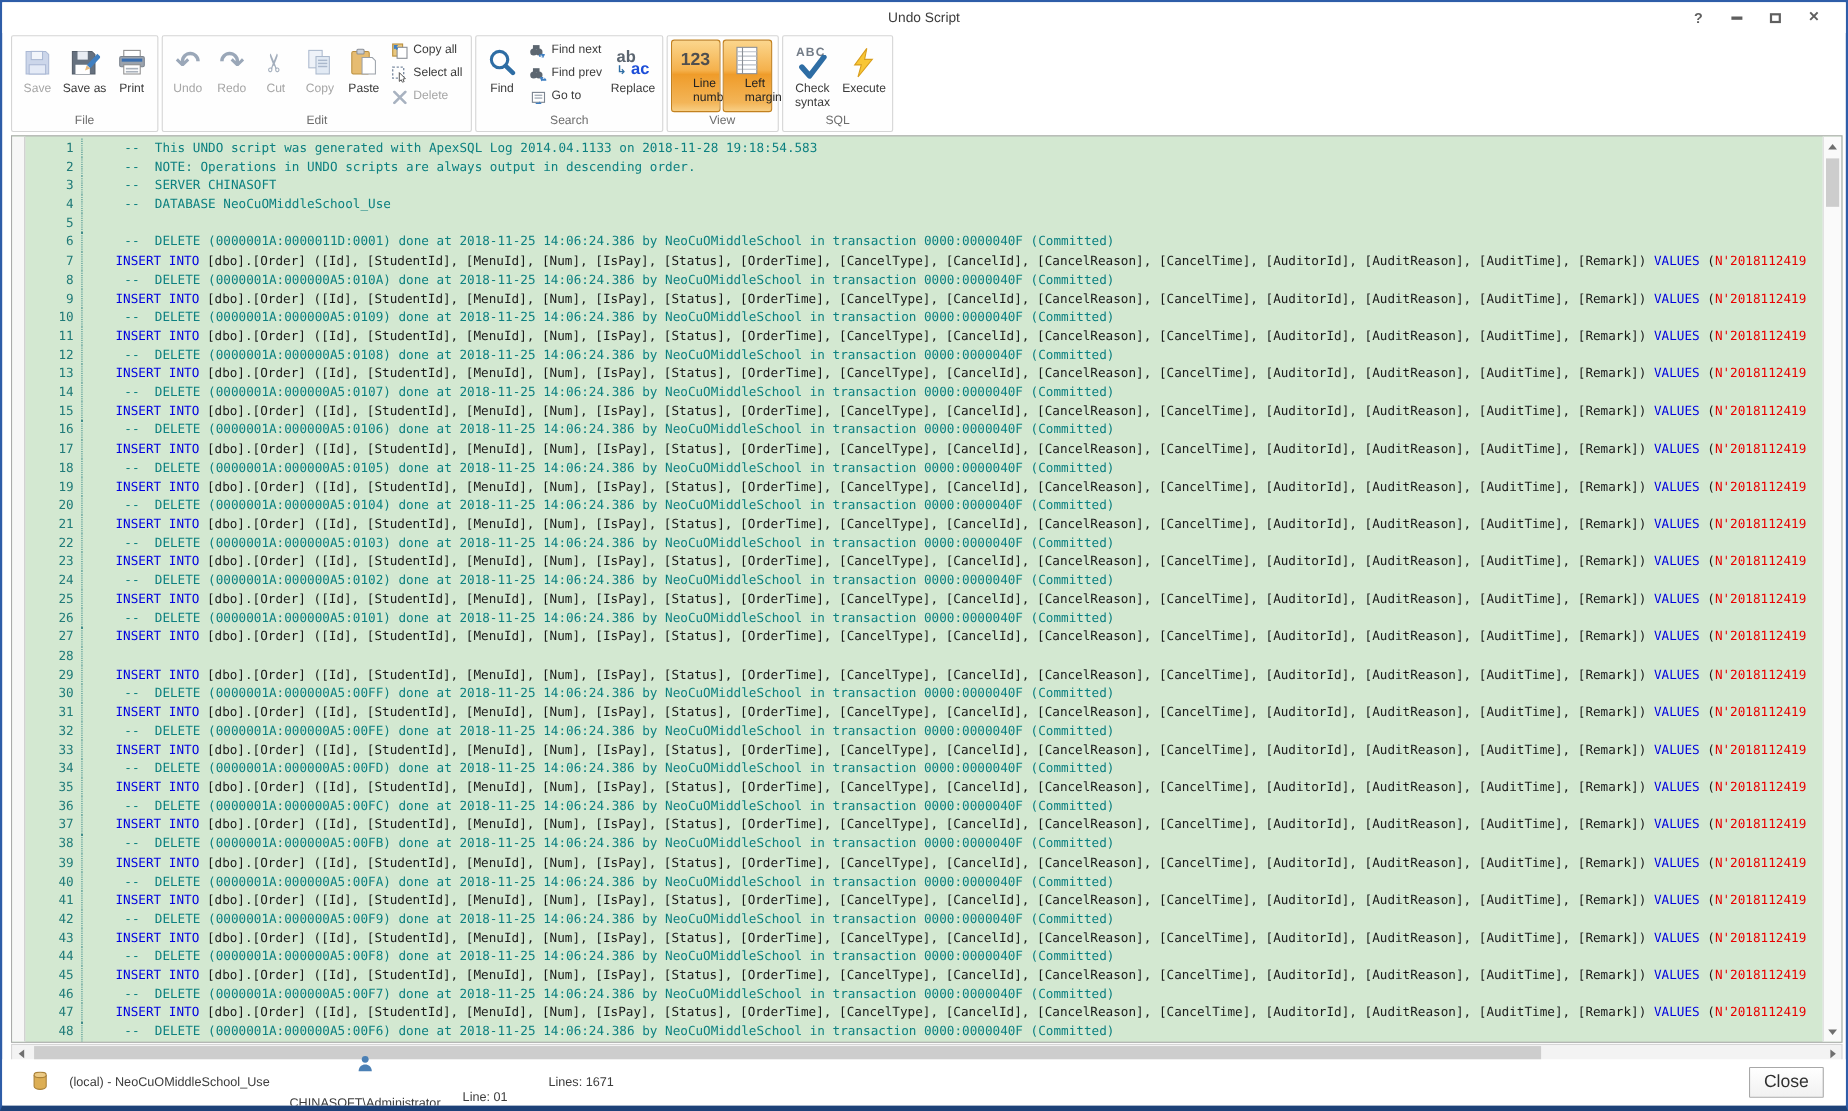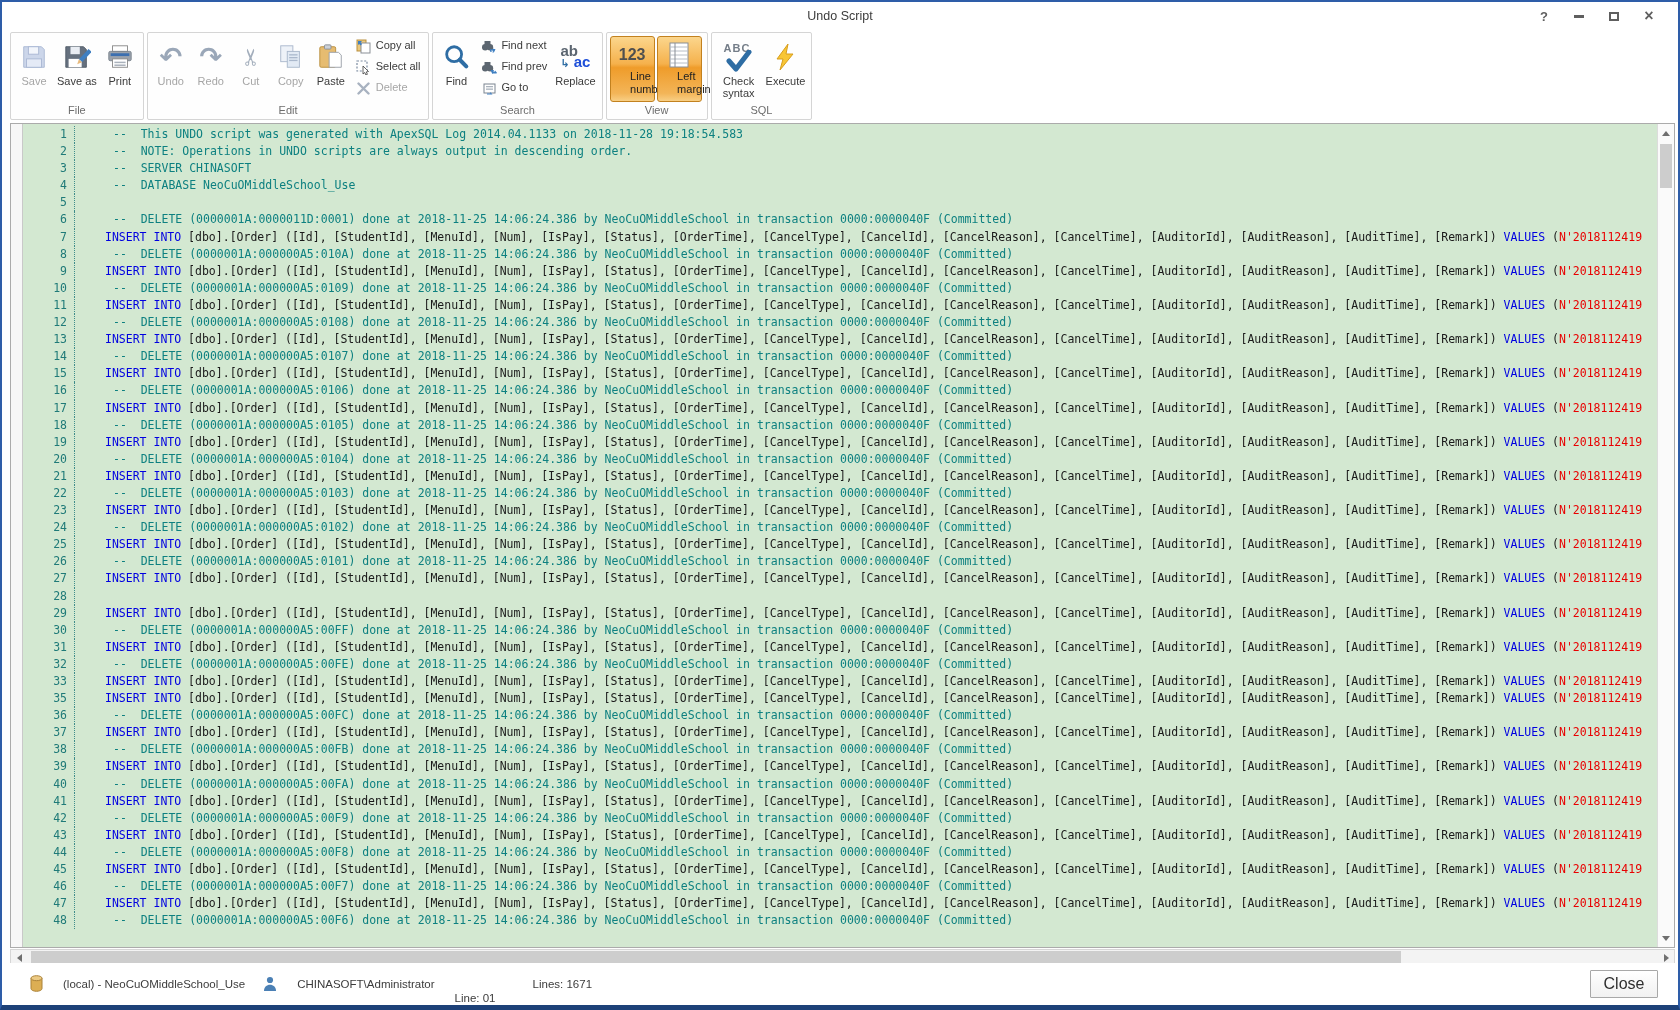--- a/index.html
+++ b/index.html
@@ -103,21 +103,21 @@
   .tri-right { width:0; height:0; border-top:4px solid transparent; border-bottom:4px solid transparent; border-left:5px solid #6f6f6f; }
   .hs-thumb { height:13px; width:1370px; background:#cdcdcd; margin-left:4px; }
 
   
   .statusbar {
     position:absolute; left:0; right:0; bottom:0; height:42px; background:#ffffff;
     display:flex; align-items:center; padding:0 20px 0 28px; font-size:11.5px; color:#3c3c3c;
   }
   .sb-item { display:flex; align-items:center; gap:20px; }
   .sb-db { margin-right:18px; }
-  .sb-user { margin-right:20px; }
+  .sb-user { margin-right:20px;flex-direction:column; }
   .sb-line { width:78px;margin-top:28px; }
   .sb-lines { }
   .sb-spacer { flex:1; }
   .close-btn {
     width:68px; height:28px; border:1px solid #a8a8a8; background:linear-gradient(#ffffff,#f1f1f1);
     font-size:16px; color:#2f2f2f; display:flex; align-items:center; justify-content:center; border-radius:1px;
     font-family:Liberation Sans, sans-serif;
   }
 </style>
 </head>
@@ -407,20 +407,21 @@
         <div class="code-row"><span class="gutter">24</span><span class="code-text comment">--  DELETE (0000001A:000000A5:0102) done at 2018-11-25 14:06:24.386 by NeoCuOMiddleSchool in transaction 0000:0000040F (Committed)</span></div>
         <div class="code-row"><span class="gutter">25</span><span class="code-text"><span class="kw">INSERT INTO</span><span class="plain"> [dbo].[Order] ([Id], [StudentId], [MenuId], [Num], [IsPay], [Status], [OrderTime], [CancelType], [CancelId], [CancelReason], [CancelTime], [AuditorId], [AuditReason], [AuditTime], [Remark]) </span><span class="kw">VALUES</span><span class="plain"> (</span><span class="str">N'2018112419</span></span></div>
         <div class="code-row"><span class="gutter">26</span><span class="code-text comment">--  DELETE (0000001A:000000A5:0101) done at 2018-11-25 14:06:24.386 by NeoCuOMiddleSchool in transaction 0000:0000040F (Committed)</span></div>
         <div class="code-row"><span class="gutter">27</span><span class="code-text"><span class="kw">INSERT INTO</span><span class="plain"> [dbo].[Order] ([Id], [StudentId], [MenuId], [Num], [IsPay], [Status], [OrderTime], [CancelType], [CancelId], [CancelReason], [CancelTime], [AuditorId], [AuditReason], [AuditTime], [Remark]) </span><span class="kw">VALUES</span><span class="plain"> (</span><span class="str">N'2018112419</span></span></div>
         <div class="code-row"><span class="gutter">28</span></div>
         <div class="code-row"><span class="gutter">29</span><span class="code-text"><span class="kw">INSERT INTO</span><span class="plain"> [dbo].[Order] ([Id], [StudentId], [MenuId], [Num], [IsPay], [Status], [OrderTime], [CancelType], [CancelId], [CancelReason], [CancelTime], [AuditorId], [AuditReason], [AuditTime], [Remark]) </span><span class="kw">VALUES</span><span class="plain"> (</span><span class="str">N'2018112419</span></span></div>
         <div class="code-row"><span class="gutter">30</span><span class="code-text comment">--  DELETE (0000001A:000000A5:00FF) done at 2018-11-25 14:06:24.386 by NeoCuOMiddleSchool in transaction 0000:0000040F (Committed)</span></div>
         <div class="code-row"><span class="gutter">31</span><span class="code-text"><span class="kw">INSERT INTO</span><span class="plain"> [dbo].[Order] ([Id], [StudentId], [MenuId], [Num], [IsPay], [Status], [OrderTime], [CancelType], [CancelId], [CancelReason], [CancelTime], [AuditorId], [AuditReason], [AuditTime], [Remark]) </span><span class="kw">VALUES</span><span class="plain"> (</span><span class="str">N'2018112419</span></span></div>
         <div class="code-row"><span class="gutter">32</span><span class="code-text comment">--  DELETE (0000001A:000000A5:00FE) done at 2018-11-25 14:06:24.386 by NeoCuOMiddleSchool in transaction 0000:0000040F (Committed)</span></div>
         <div class="code-row"><span class="gutter">33</span><span class="code-text"><span class="kw">INSERT INTO</span><span class="plain"> [dbo].[Order] ([Id], [StudentId], [MenuId], [Num], [IsPay], [Status], [OrderTime], [CancelType], [CancelId], [CancelReason], [CancelTime], [AuditorId], [AuditReason], [AuditTime], [Remark]) </span><span class="kw">VALUES</span><span class="plain"> (</span><span class="str">N'2018112419</span></span></div>
+        <div class="code-row"><span class="gutter">34</span><span class="code-text comment">--  DELETE (0000001A:000000A5:00FD) done at 2018-11-25 14:06:24.386 by NeoCuOMiddleSchool in transaction 0000:0000040F (Committed)</span></div>
         <div class="code-row"><span class="gutter">35</span><span class="code-text"><span class="kw">INSERT INTO</span><span class="plain"> [dbo].[Order] ([Id], [StudentId], [MenuId], [Num], [IsPay], [Status], [OrderTime], [CancelType], [CancelId], [CancelReason], [CancelTime], [AuditorId], [AuditReason], [AuditTime], [Remark]) </span><span class="kw">VALUES</span><span class="plain"> (</span><span class="str">N'2018112419</span></span></div>
         <div class="code-row"><span class="gutter">36</span><span class="code-text comment">--  DELETE (0000001A:000000A5:00FC) done at 2018-11-25 14:06:24.386 by NeoCuOMiddleSchool in transaction 0000:0000040F (Committed)</span></div>
         <div class="code-row"><span class="gutter">37</span><span class="code-text"><span class="kw">INSERT INTO</span><span class="plain"> [dbo].[Order] ([Id], [StudentId], [MenuId], [Num], [IsPay], [Status], [OrderTime], [CancelType], [CancelId], [CancelReason], [CancelTime], [AuditorId], [AuditReason], [AuditTime], [Remark]) </span><span class="kw">VALUES</span><span class="plain"> (</span><span class="str">N'2018112419</span></span></div>
         <div class="code-row"><span class="gutter">38</span><span class="code-text comment">--  DELETE (0000001A:000000A5:00FB) done at 2018-11-25 14:06:24.386 by NeoCuOMiddleSchool in transaction 0000:0000040F (Committed)</span></div>
         <div class="code-row"><span class="gutter">39</span><span class="code-text"><span class="kw">INSERT INTO</span><span class="plain"> [dbo].[Order] ([Id], [StudentId], [MenuId], [Num], [IsPay], [Status], [OrderTime], [CancelType], [CancelId], [CancelReason], [CancelTime], [AuditorId], [AuditReason], [AuditTime], [Remark]) </span><span class="kw">VALUES</span><span class="plain"> (</span><span class="str">N'2018112419</span></span></div>
         <div class="code-row"><span class="gutter">40</span><span class="code-text comment">--  DELETE (0000001A:000000A5:00FA) done at 2018-11-25 14:06:24.386 by NeoCuOMiddleSchool in transaction 0000:0000040F (Committed)</span></div>
         <div class="code-row"><span class="gutter">41</span><span class="code-text"><span class="kw">INSERT INTO</span><span class="plain"> [dbo].[Order] ([Id], [StudentId], [MenuId], [Num], [IsPay], [Status], [OrderTime], [CancelType], [CancelId], [CancelReason], [CancelTime], [AuditorId], [AuditReason], [AuditTime], [Remark]) </span><span class="kw">VALUES</span><span class="plain"> (</span><span class="str">N'2018112419</span></span></div>
         <div class="code-row"><span class="gutter">42</span><span class="code-text comment">--  DELETE (0000001A:000000A5:00F9) done at 2018-11-25 14:06:24.386 by NeoCuOMiddleSchool in transaction 0000:0000040F (Committed)</span></div>
         <div class="code-row"><span class="gutter">43</span><span class="code-text"><span class="kw">INSERT INTO</span><span class="plain"> [dbo].[Order] ([Id], [StudentId], [MenuId], [Num], [IsPay], [Status], [OrderTime], [CancelType], [CancelId], [CancelReason], [CancelTime], [AuditorId], [AuditReason], [AuditTime], [Remark]) </span><span class="kw">VALUES</span><span class="plain"> (</span><span class="str">N'2018112419</span></span></div>
         <div class="code-row"><span class="gutter">44</span><span class="code-text comment">--  DELETE (0000001A:000000A5:00F8) done at 2018-11-25 14:06:24.386 by NeoCuOMiddleSchool in transaction 0000:0000040F (Committed)</span></div>

